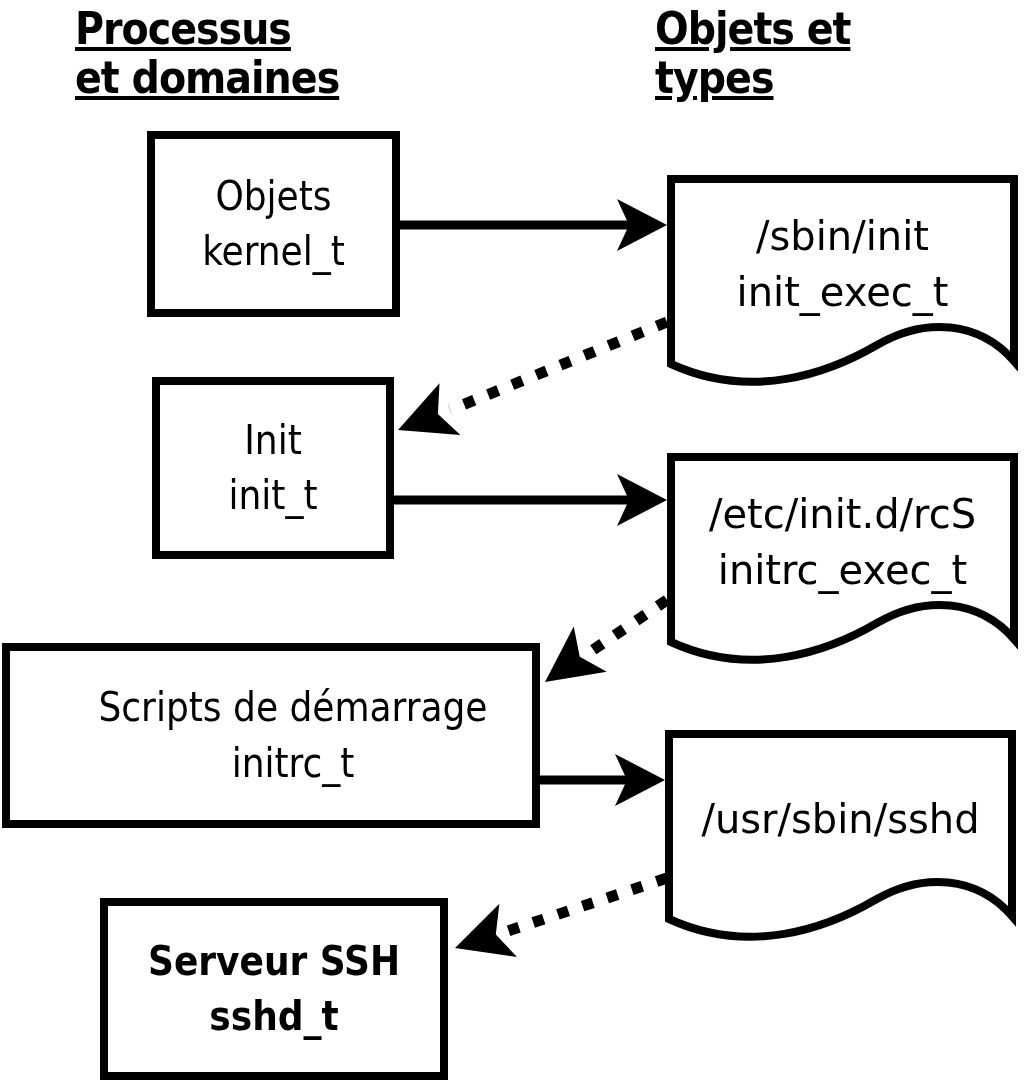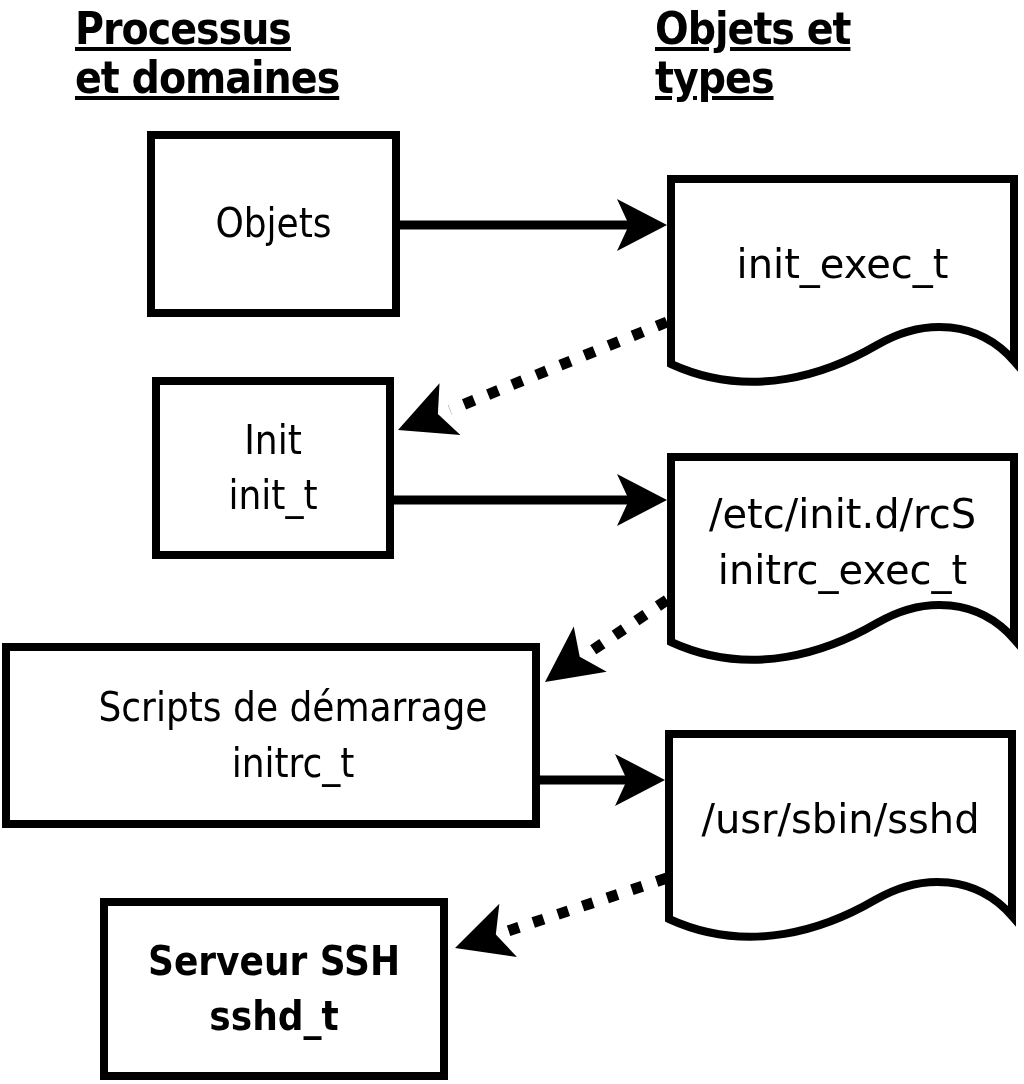--- a/index.html
+++ b/index.html
@@ -127,38 +127,40 @@
     </g>
   </svg>
 
   <div class="hdr hdr-left">Processus
 et domaines</div>
   <div class="hdr hdr-right">Objets et
 types</div>
 
   <div class="pbox" style="left:147px; top:131px; width:253px; height:186px;">
     <div>Objets</div>
+    <div>kernel_t</div>
   </div>
 
   <div class="pbox" style="left:152px; top:377px; width:242px; height:182px;">
     <div>Init</div>
     <div>init_t</div>
   </div>
 
   <div class="pbox" style="left:2px; top:643px; width:538px; height:185px;padding-left:44px;">
     <div>Scripts de démarrage</div>
     <div>initrc_t</div>
   </div>
 
   <div class="pbox" style="left:100px; top:898px; width:348px; height:182px;font-weight:bold;">
     <div>Serveur SSH</div>
     <div>sshd_t</div>
   </div>
 
   <div class="doctext" style="left:677px; top:192px; width:331px; height:145px;">
+    <div>/sbin/init</div>
     <div>init_exec_t</div>
   </div>
 
   <div class="doctext" style="left:677px; top:470px; width:331px; height:145px;">
     <div>/etc/init.d/rcS</div>
     <div>initrc_exec_t</div>
   </div>
 
   <div class="doctext" style="left:675px; top:747px; width:331px; height:145px;">
     <div>/usr/sbin/sshd</div>

